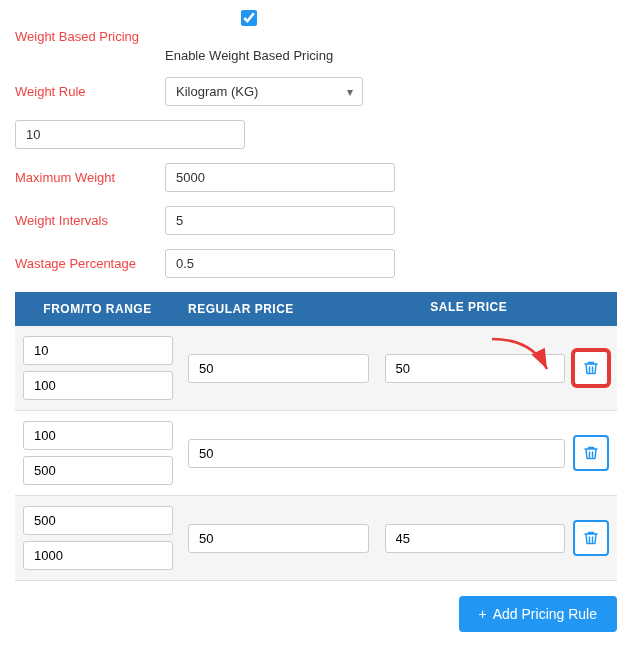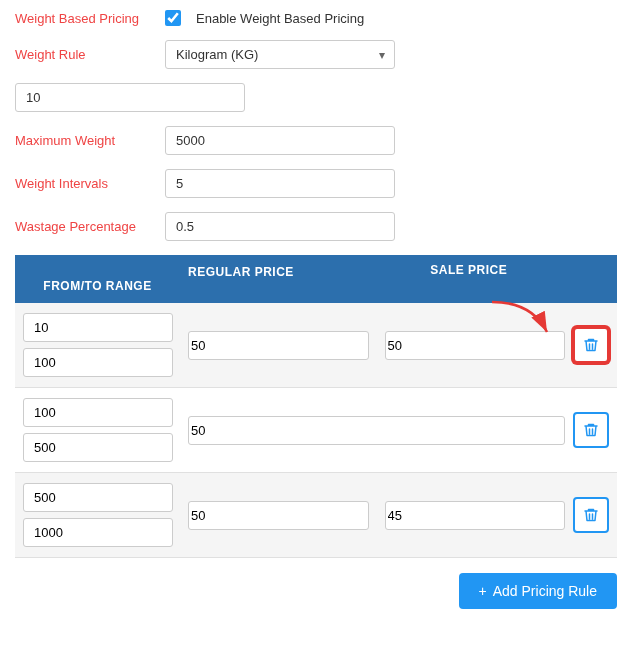--- a/index.html
+++ b/index.html
@@ -34,21 +34,21 @@
       color: #333;
       outline: none;
     }
 
     .text-input {
       width: 230px;
     }
 
     .select-wrapper {
       position: relative;
-      width: 230px;
+      width: 198px;
     }
 
     .select-wrapper select {
       width: 100%;
       appearance: none;
       -webkit-appearance: none;
       background: #fff;
       border: 1px solid #ccc;
       border-radius: 3px;
       padding: 6px 30px 6px 10px;
@@ -64,21 +64,22 @@
       top: 50%;
       transform: translateY(-50%);
       pointer-events: none;
       color: #666;
       font-size: 12px;
     }
 
     .checkbox-row {
       display: flex;
       align-items: center;
-      gap: 15px;
+      gap: 22px;
+      flex-direction: column;
     }
 
     .checkbox-row input[type="checkbox"] {
       width: 16px;
       height: 16px;
       accent-color: #2196F3;
       cursor: pointer;
     }
 
     .range-col {
@@ -101,21 +102,21 @@
 
     .price-col {
       flex: 1;
       padding: 0 8px;
     }
 
     .price-input {
       width: 100%;
       border: 1px solid #ccc;
       border-radius: 3px;
-      padding: 6px 2px;
+      padding: 6px 10px;
       font-size: 13px;
       background: #fff;
     }
 
     .delete-btn {
       width: 36px;
       height: 36px;
       background: #fff;
       border: 2px solid #2196F3;
       border-radius: 4px;
@@ -147,21 +148,20 @@
     }
 
     .th-range {
       width: 165px;
       padding: 10px 8px;
       text-align: center;
       font-size: 12px;
       font-weight: bold;
       letter-spacing: 0.5px;
       flex-shrink: 0;
-      margin-top: 14px;
     }
 
     .th-regular {
       flex: 1;
       padding: 10px 8px;
       text-align: left;
       font-size: 12px;
       font-weight: bold;
       letter-spacing: 0.5px;
     }

